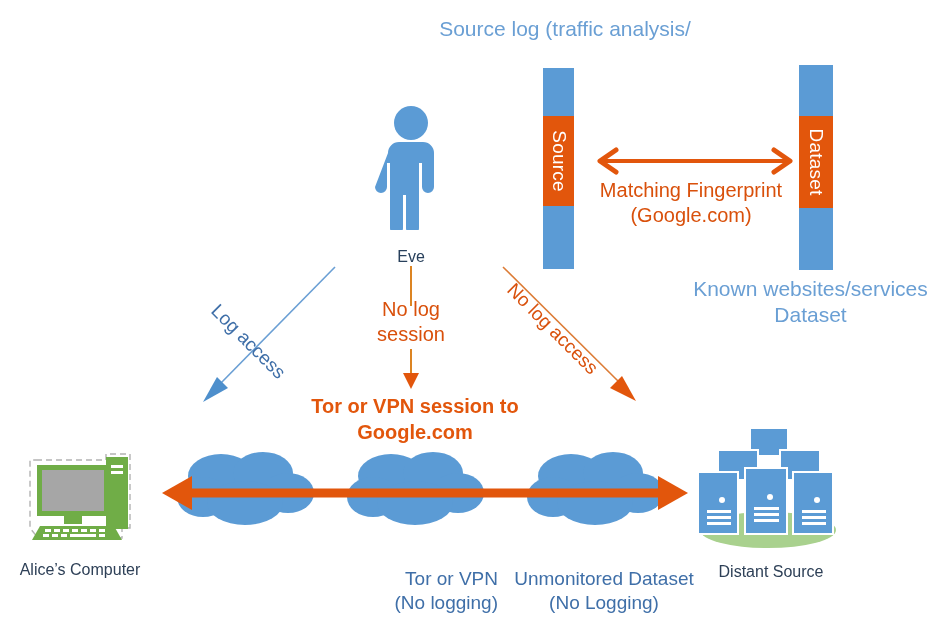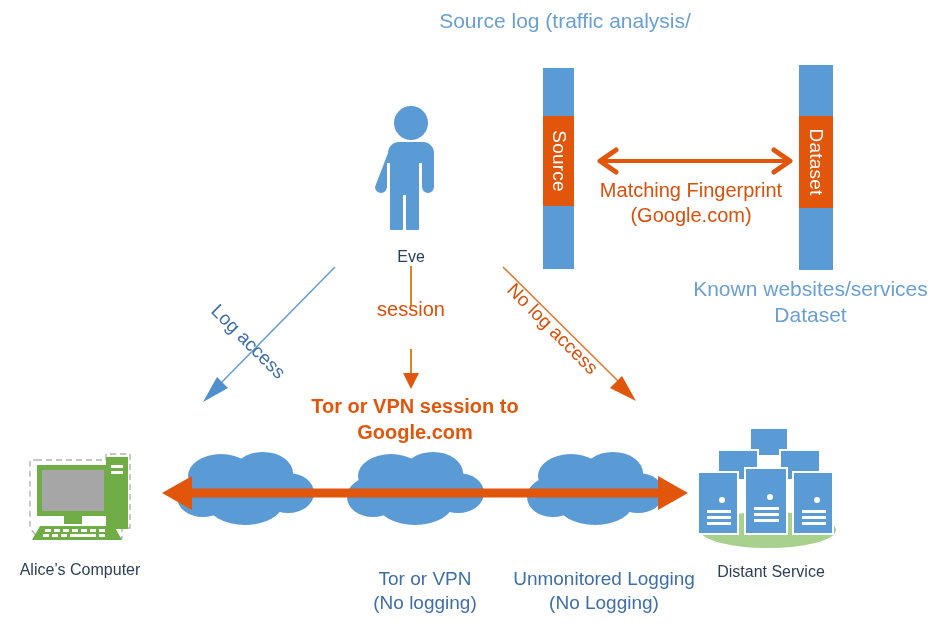--- a/index.html
+++ b/index.html
@@ -84,21 +84,21 @@
     transform:rotate(45deg);
     transform-origin:left top;
     color:#D9500B;
   }
 </style>
 </head>
 <body>
 
 <div id="stage">
 
-  <div class="abs ctr t-lightblue" style="left:395px; top:8px; width:340px;">
+  <div class="abs ctr t-lightblue" style="left:395px; top:16px; width:340px;">
     <div>Source log (traffic analysis/</div>
   </div>
 
   <div class="abs bar" style="left:543px; top:68px;">
     <div class="seg-blue" style="height:48px;"></div>
     <div class="seg-orange" style="height:90px;">
       <span class="vlabel">Source</span>
     </div>
     <div class="seg-blue" style="height:63px;"></div>
   </div>
@@ -136,20 +136,21 @@
   <svg class="abs" style="left:195px; top:262px;" width="150" height="145">
     <line x1="140" y1="5" x2="25" y2="122" stroke="#6A9FD4" stroke-width="1.6"></line>
     <polygon points="8,140 33,126 22,115" fill="#4E8FCC"></polygon>
   </svg>
   <div class="abs rot-label rot-left" style="left:222px; top:300px;">Log access</div>
 
   <svg class="abs" style="left:400px; top:266px;" width="22" height="44">
     <line x1="11" y1="0" x2="11" y2="40" stroke="#D9770B" stroke-width="1.8"></line>
   </svg>
   <div class="abs ctr t-orange" style="left:355px; top:297px; width:112px;">
+    <div>No log</div>
     <div>session</div>
   </div>
   <svg class="abs" style="left:400px; top:349px;" width="22" height="42">
     <line x1="11" y1="0" x2="11" y2="26" stroke="#D9770B" stroke-width="1.8"></line>
     <polygon points="3,24 19,24 11,40" fill="#E2560C"></polygon>
   </svg>
 
   <svg class="abs" style="left:495px; top:262px;" width="150" height="145">
     <line x1="8" y1="5" x2="124" y2="120" stroke="#DC7C36" stroke-width="1.6"></line>
     <polygon points="141,139 115,126 127,114" fill="#E2560C"></polygon>
@@ -254,25 +255,25 @@
       <circle cx="122" cy="76" r="3"></circle>
       <rect x="107" y="86" width="24" height="3"></rect>
       <rect x="107" y="92" width="24" height="3"></rect>
       <rect x="107" y="98" width="24" height="3"></rect>
     </g>
   </svg>
 
   <div class="abs ctr t-navy" style="left:0px; top:558px; width:160px;">Alice’s Computer</div>
 
 
-  <div class="abs ctr t-steelblue" style="left:352px; top:567px; width:146px;">
+  <div class="abs ctr t-steelblue" style="left:352px; top:567px; width:146px;text-align:right;">
     <div>Tor or VPN</div>
     <div>(No logging)</div>
   </div>
 
   <div class="abs ctr t-steelblue" style="left:508px; top:567px; width:192px;">
-    <div>Unmonitored Logging</div>
+    <div>Unmonitored Dataset</div>
     <div>(No Logging)</div>
   </div>
 
-  <div class="abs ctr t-navy" style="left:692px; top:560px; width:158px;">Distant Service</div>
+  <div class="abs ctr t-navy" style="left:692px; top:560px; width:158px;">Distant Source</div>
 
 </div>
 
 </body></html>

